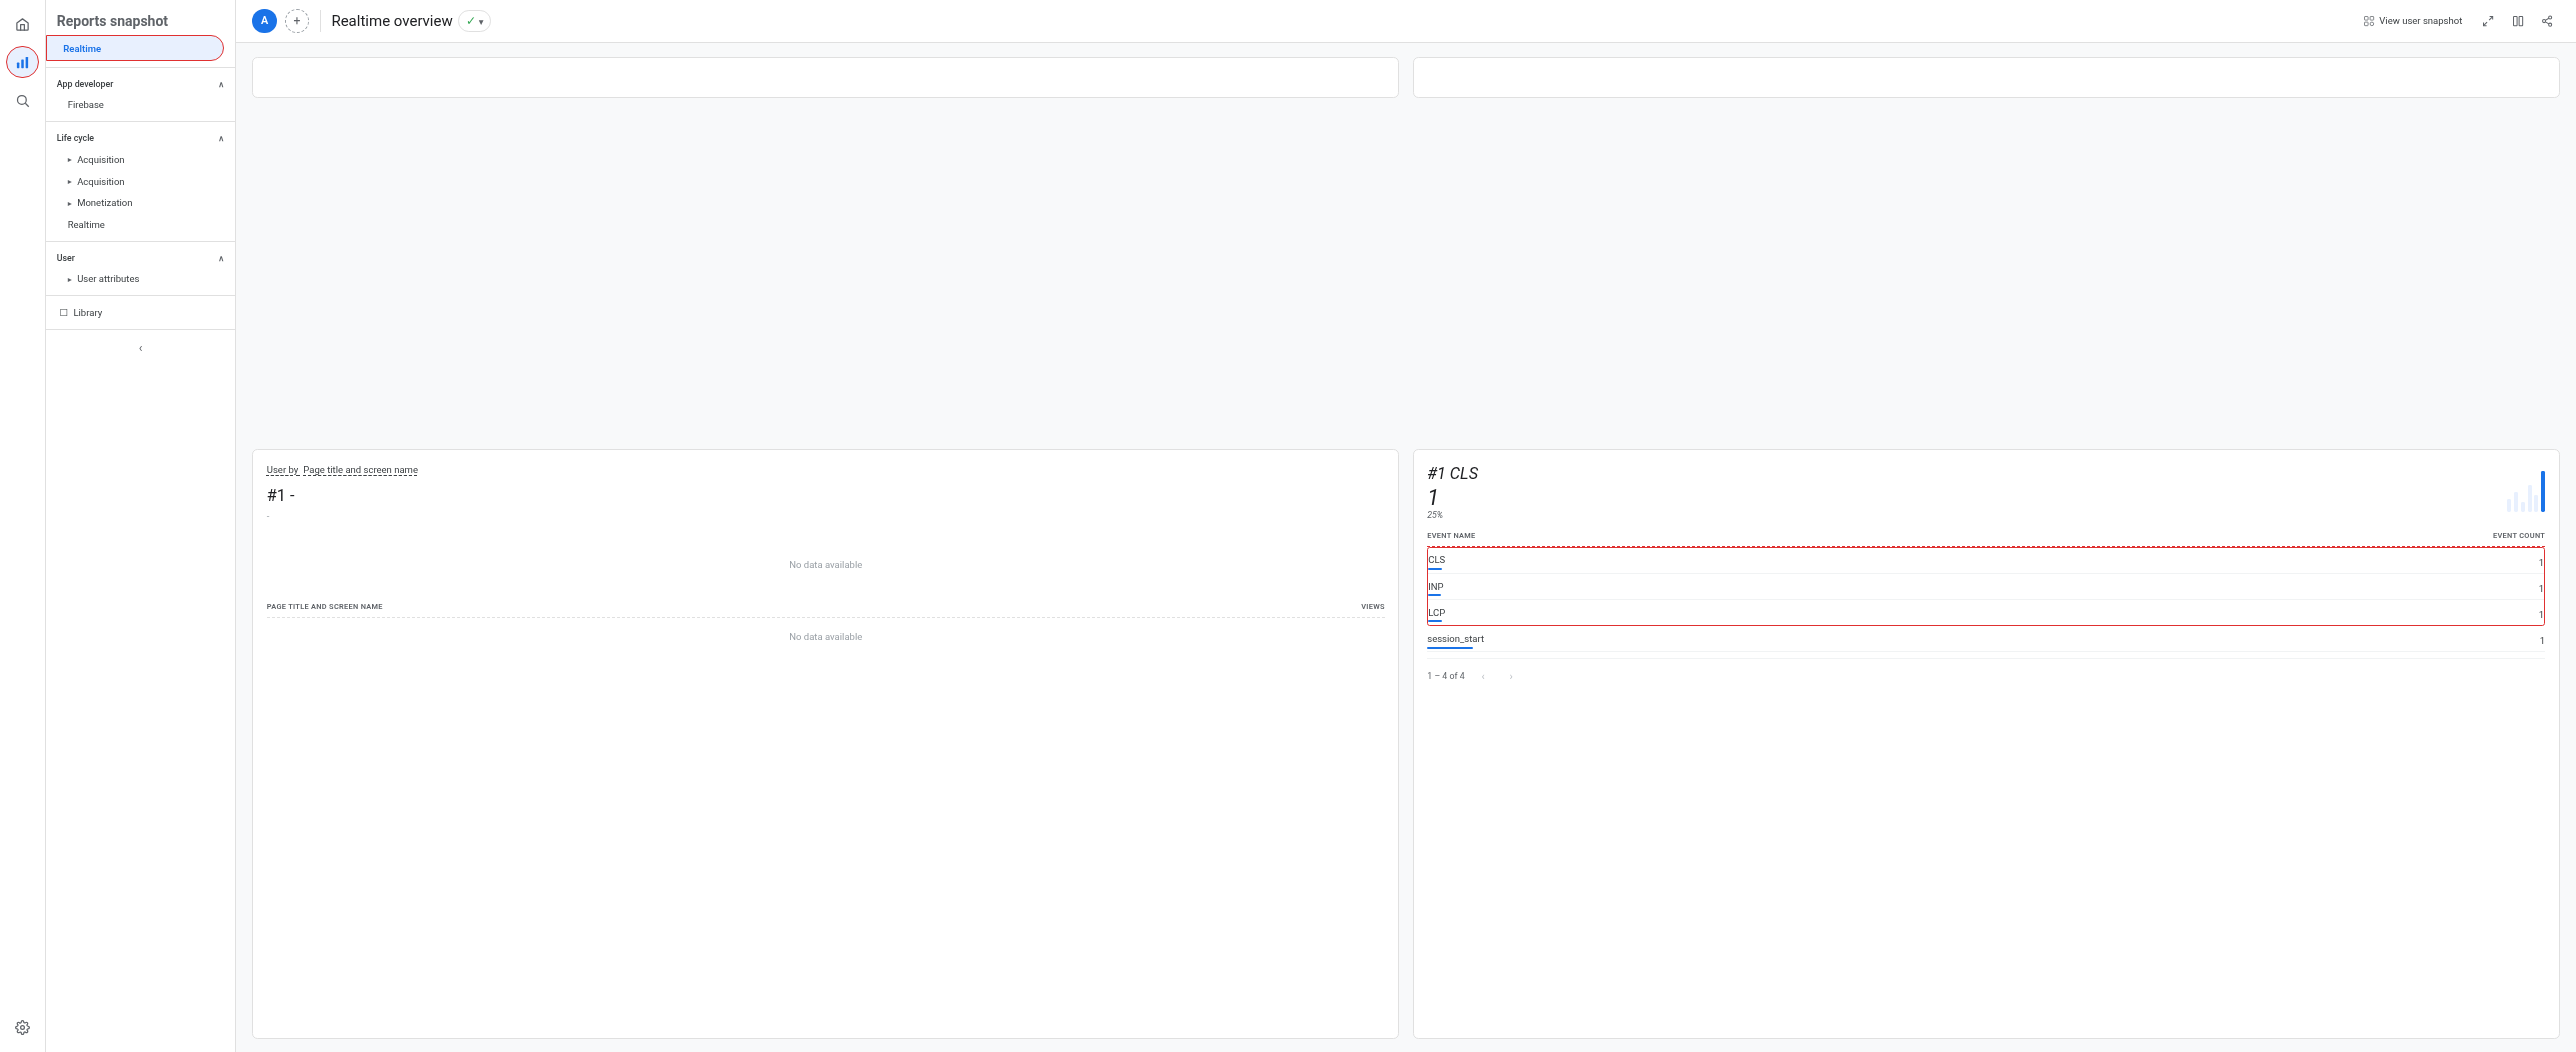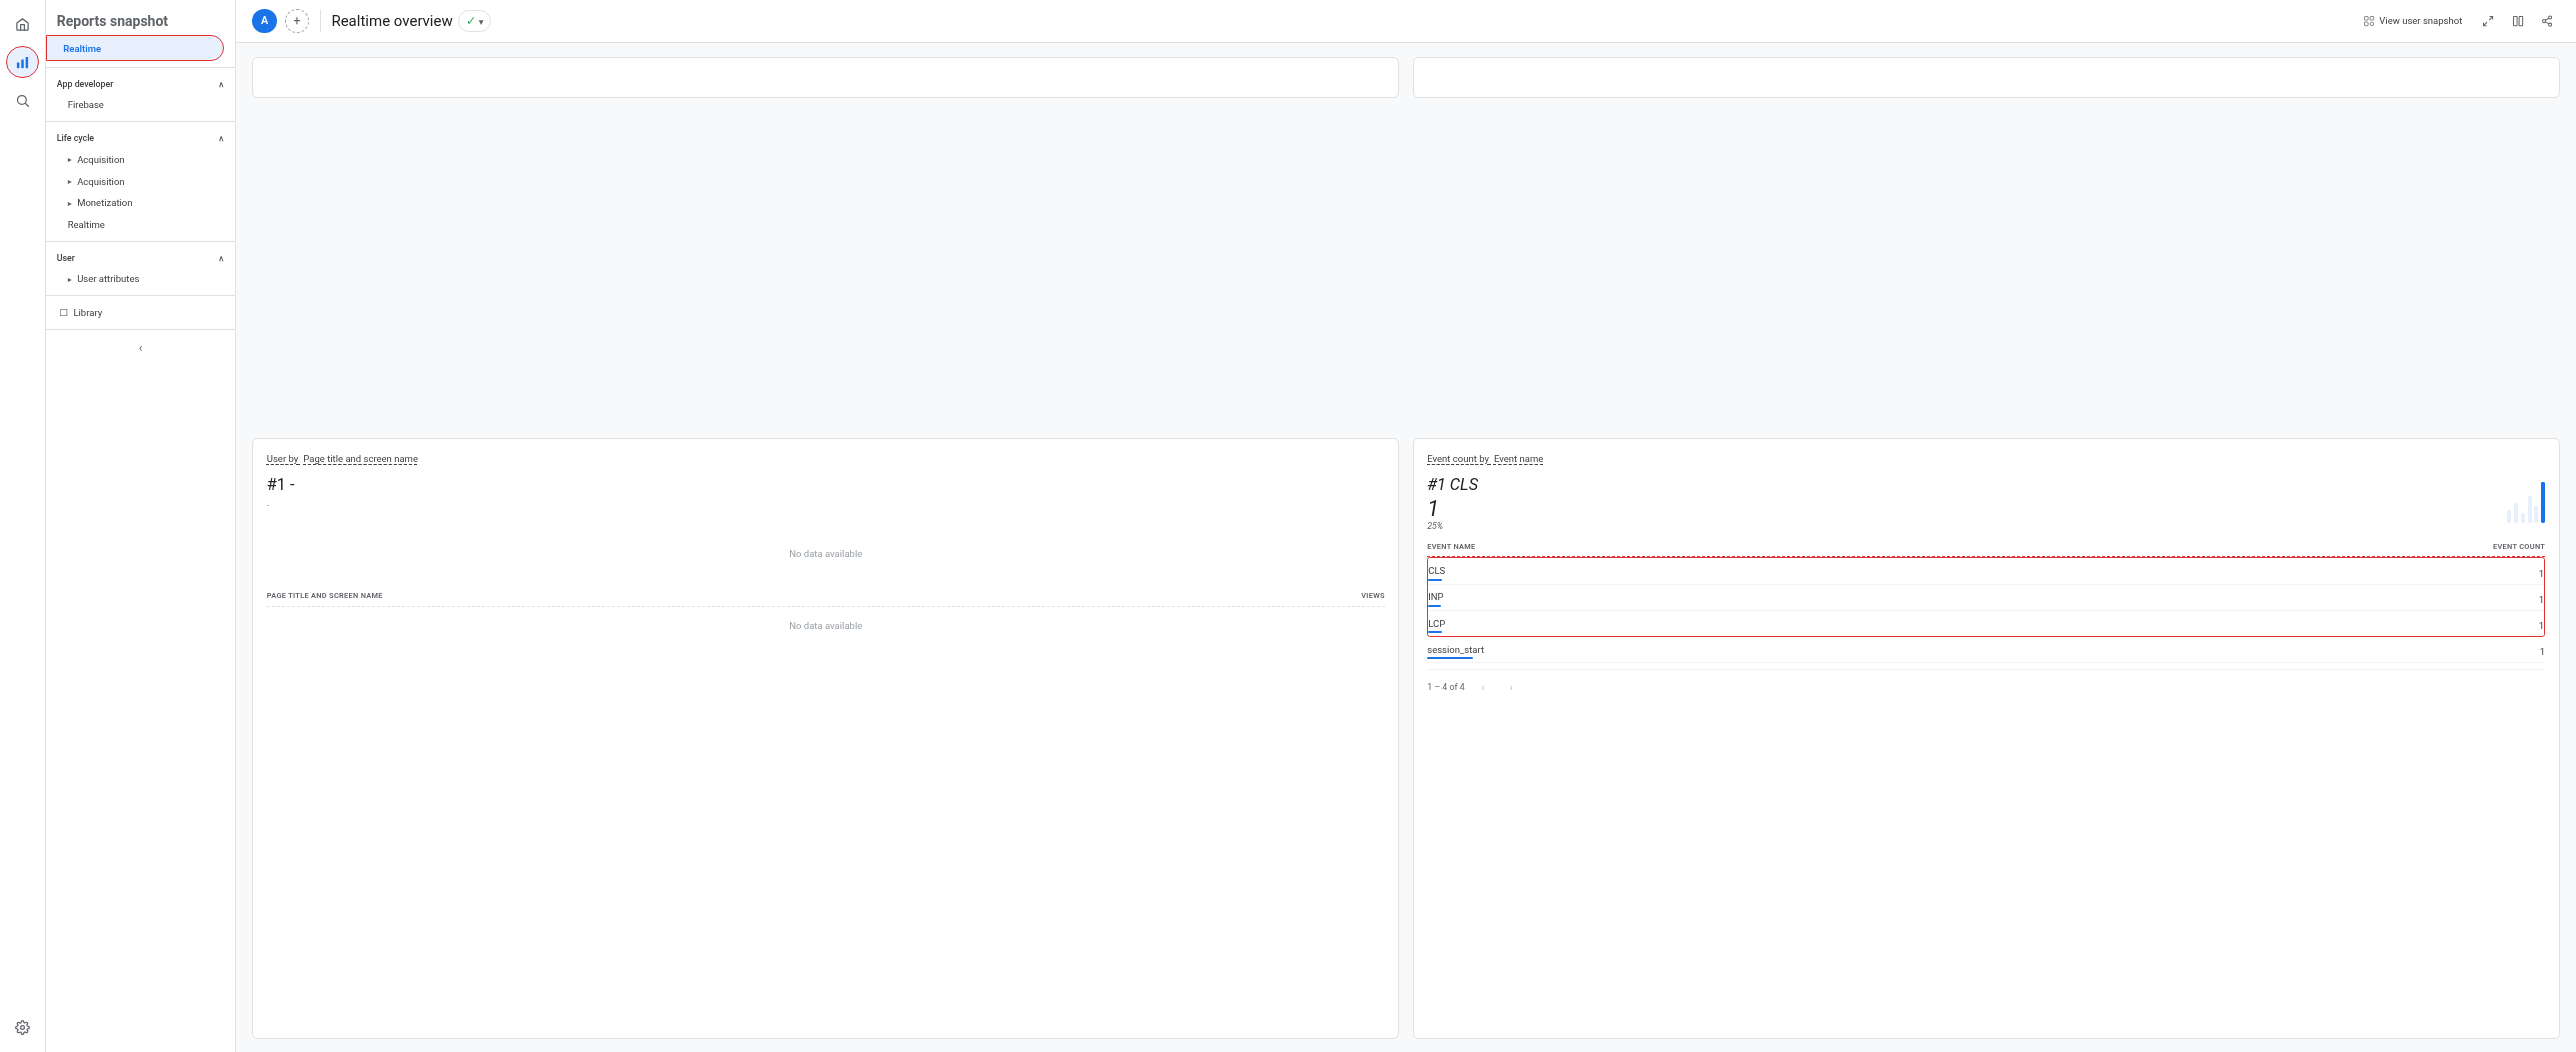--- a/index.html
+++ b/index.html
@@ -495,24 +495,20 @@
       <div class="card-dash">-</div>
       <div class="card-no-data">No data available</div>
       <div class="table-header">
         <span>PAGE TITLE AND SCREEN NAME</span>
         <span>VIEWS</span>
       </div>
       <div class="table-no-data">No data available</div>
     </div>
 
     <div class="card" style="position: relative;">
-      <div class="card-title">
-        <span>Event count by</span>
-        <span style="text-decoration: underline; text-decoration-style: dashed; margin-left: 2.7px;">Event name</span>
-      </div>
       <div style="display: flex; align-items: flex-start; justify-content: space-between; font-style: italic;">
         <div>
           <div class="event-rank">#1 CLS</div>
           <div class="event-count-big">1</div>
           <div class="event-percent">25%</div>
         </div>
         <div style="display: flex; align-items: flex-end; height: 54px; gap: 2.7px; padding-bottom: 5.4px;">
           <div style="width: 4.1px; height: 13.5px; background: #e8f0fe; border-radius: 1.4px;"></div>
           <div style="width: 4.1px; height: 20.3px; background: #e8f0fe; border-radius: 1.4px;"></div>
           <div style="width: 4.1px; height: 10.2px; background: #e8f0fe; border-radius: 1.4px;"></div>

